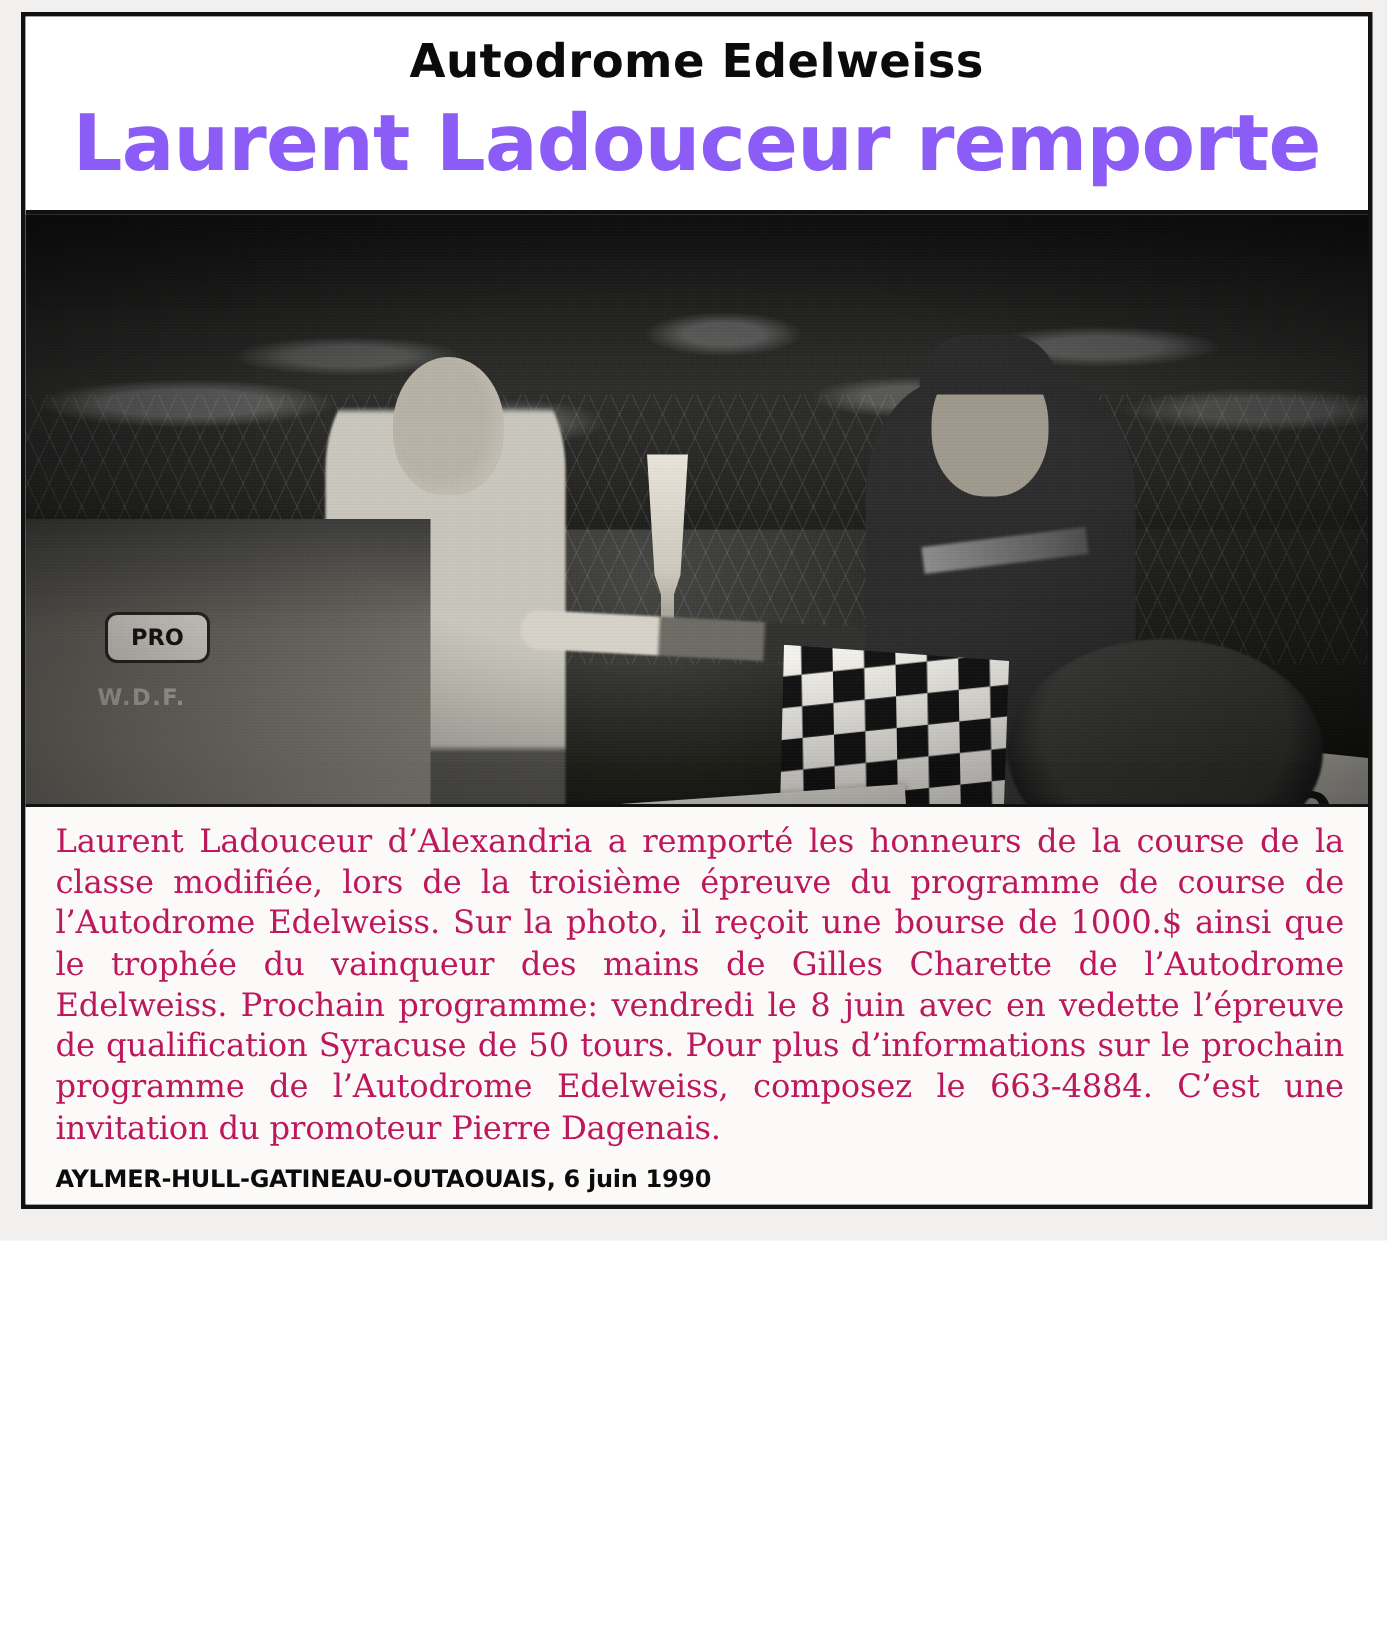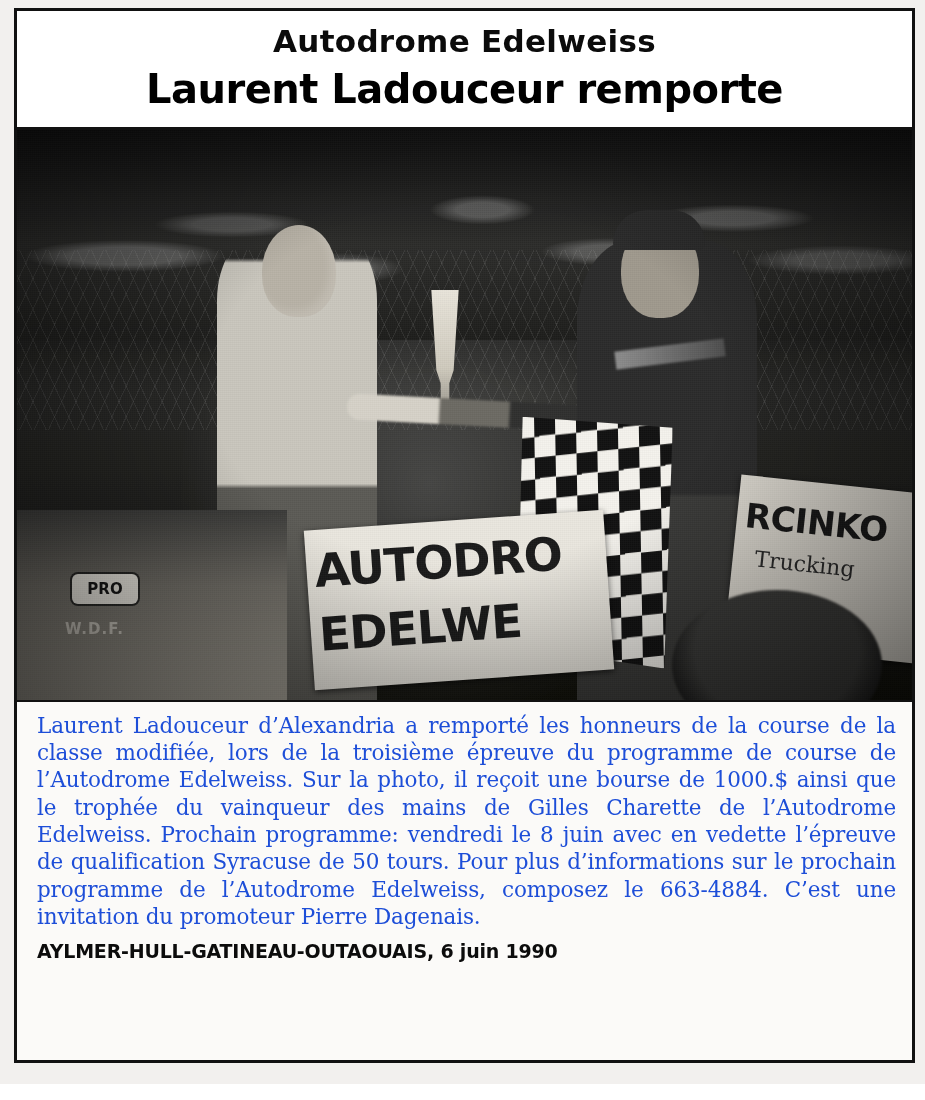--- a/index.html
+++ b/index.html
@@ -10,21 +10,21 @@
   body {
     width: 925px;
     height: 1100px;
     font-family: "Liberation Serif", serif;
     overflow: hidden;
   }
 
   .page {
     position: relative;
     width: 925px;
-    height: 1084px;
+    height: 827px;
     background: #f2f0ee;
     box-sizing: border-box;
     padding: 8px 10px 21px 14px;
   }
 
   
   .clipping {
     position: relative;
     width: 100%;
     height: 100%;
@@ -48,23 +48,23 @@
     font-weight: bold;
     font-size: 31px;
     letter-spacing: 0.3px;
     color: #0b0b0b;
     margin: 2px 0 10px 0;
     line-height: 1.05;
   }
   .headline {
     font-family: "DejaVu Sans", sans-serif;
     font-weight: bold;
-    font-size: 40px;
+    font-size: 52px;
     line-height: 1.08;
-    color: #000000;
+    color: #8b5cf6;
     letter-spacing: -0.5px;
     margin: 0 0 6px 0;
   }
   .headline .l2 {
     display: block;
   }
 
   
   .photo-wrap {
     position: relative;
@@ -294,31 +294,31 @@
     pointer-events: none;
   }
 
   
   .caption {
     background: #fbfaf8;
     padding: 10px 16px 4px 20px;
     font-family: "DejaVu Serif", serif;
     font-size: 21.5px;
     line-height: 1.27;
-    color: #1d4ed8;
+    color: #be185d;
     text-align: justify;
     letter-spacing: -0.15px;
   }
   .caption p { margin: 0; }
 
   .footer {
     padding: 6px 16px 8px 20px;
     font-family: "DejaVu Sans", sans-serif;
     font-weight: bold;
-    font-size: 19px;
+    font-size: 16px;
     letter-spacing: -0.2px;
     color: #0c0c0c;
     background: #fbfaf8;
   }
 </style>
 </head>
 <body>
 
 <div class="page">
   <div class="clipping">

